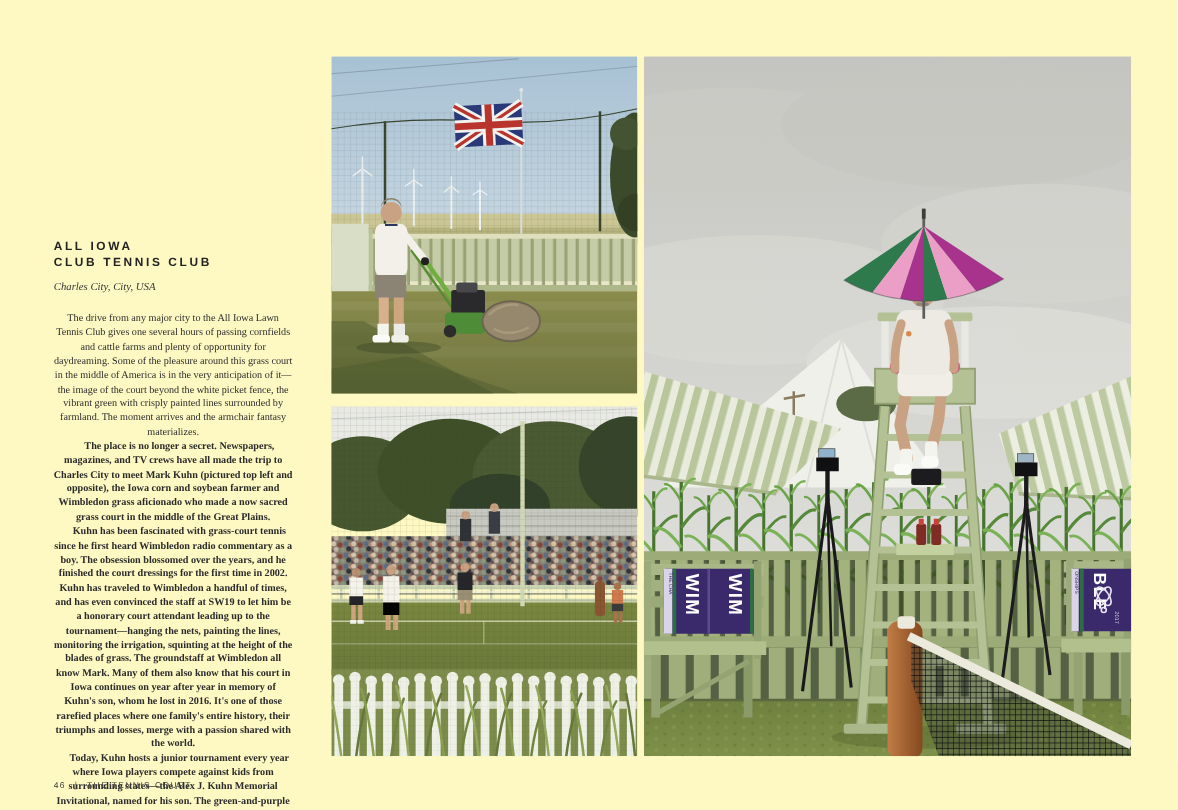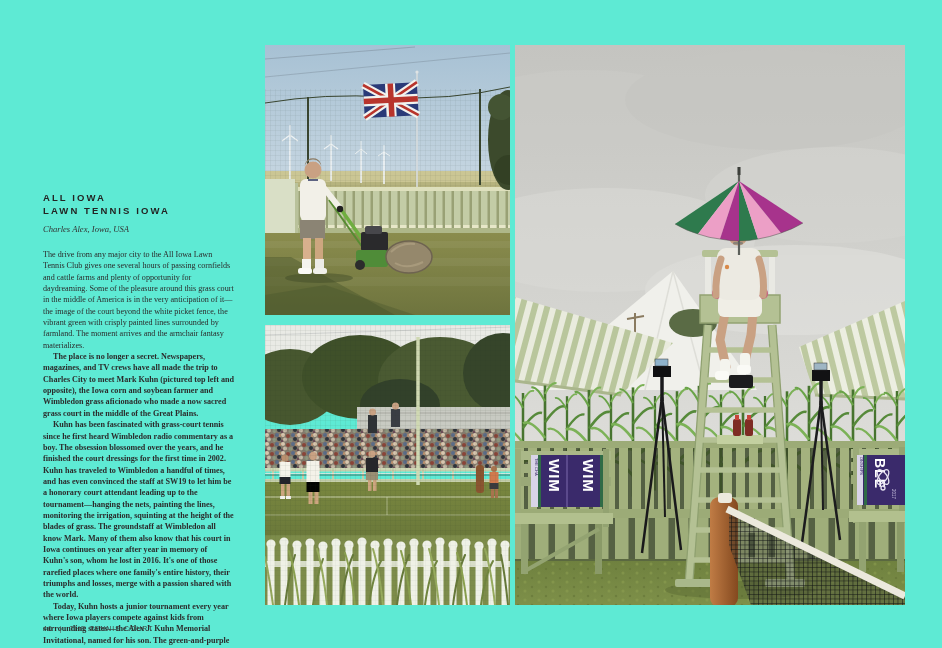--- a/index.html
+++ b/index.html
@@ -1,30 +1,30 @@
 <!DOCTYPE html>
 <html><head>
 <meta charset="utf-8">
 <style>
   html,body{margin:0;padding:0;}
   .page{
-    position:relative;width:942px;height:648px;background:#5eead4;
+    position:relative;width:942px;height:648px;background:#fef9c3;
     font-family:"Liberation Serif",serif;color:#2b2b2b;overflow:hidden;
   }
   .text-col{position:absolute;left:43px;top:192px;width:191px;}
   .title{
     font-family:"Liberation Sans",sans-serif;font-size:9.5px;font-weight:600;
     letter-spacing:2.1px;line-height:12.5px;color:#232323;margin:0;
   }
   .subtitle{
     font-style:italic;font-size:8.6px;color:#333;margin:7px 0 0 0;
   }
   .body-text{margin-top:15px;}
   .body-text p{
-    margin:0;font-size:8.15px;line-height:11.35px;text-align:left;
+    margin:0;font-size:8.15px;line-height:11.35px;text-align:center;
   }
   .body-text p.indent{text-indent:10px;font-weight:bold;}
   .footer{
     position:absolute;left:43px;top:625px;
     font-family:"Liberation Sans",sans-serif;font-size:6.8px;
     letter-spacing:1.1px;color:#3a3a3a;
   }
   .footer .sep{margin:0 7px;color:#555;}
   figure{margin:0;padding:0;position:absolute;overflow:hidden;}
   .photo-mower{left:265px;top:45px;width:245px;height:270px;}
@@ -33,23 +33,23 @@
   figure svg{display:block;width:100%;height:100%;}
 </style>
 </head>
 <body>
 
 <div class="page">
 
   <aside class="text-col">
     <h1 class="title">
       <span style="display:block">ALL IOWA</span>
-      <span style="display:block">LAWN TENNIS IOWA</span>
+      <span style="display:block">CLUB TENNIS CLUB</span>
     </h1>
-    <p class="subtitle">Charles Alex, Iowa, USA</p>
+    <p class="subtitle">Charles City, City, USA</p>
     <div class="body-text">
       <p>The drive from any major city to the All Iowa Lawn Tennis Club gives one several hours of passing cornfields and cattle farms and plenty of opportunity for daydreaming. Some of the pleasure around this grass court in the middle of America is in the very anticipation of it—the image of the court beyond the white picket fence, the vibrant green with crisply painted lines surrounded by farmland. The moment arrives and the armchair fantasy materializes.</p>
       <p class="indent">The place is no longer a secret. Newspapers, magazines, and TV crews have all made the trip to Charles City to meet Mark Kuhn (pictured top left and opposite), the Iowa corn and soybean farmer and Wimbledon grass aficionado who made a now sacred grass court in the middle of the Great Plains.</p>
       <p class="indent">Kuhn has been fascinated with grass-court tennis since he first heard Wimbledon radio commentary as a boy. The obsession blossomed over the years, and he finished the court dressings for the first time in 2002. Kuhn has traveled to Wimbledon a handful of times, and has even convinced the staff at SW19 to let him be a honorary court attendant leading up to the tournament—hanging the nets, painting the lines, monitoring the irrigation, squinting at the height of the blades of grass. The groundstaff at Wimbledon all know Mark. Many of them also know that his court in Iowa continues on year after year in memory of Kuhn's son, whom he lost in 2016. It's one of those rarefied places where one family's entire history, their triumphs and losses, merge with a passion shared with the world.</p>
       <p class="indent">Today, Kuhn hosts a junior tournament every year where Iowa players compete against kids from surrounding states—the Alex J. Kuhn Memorial Invitational, named for his son. The green-and-purple insignia appear all around Kuhn's backyard while the Union Jack flaps in the wind. The court is available to anyone willing to make the trip, particularly those who believe that tennis, and sharing tennis, has the power to heal us.</p>
     </div>
   </aside>
 
   <div class="footer">
     <span>46</span><span class="sep">|</span><span>THE TENNIS COURT</span>

